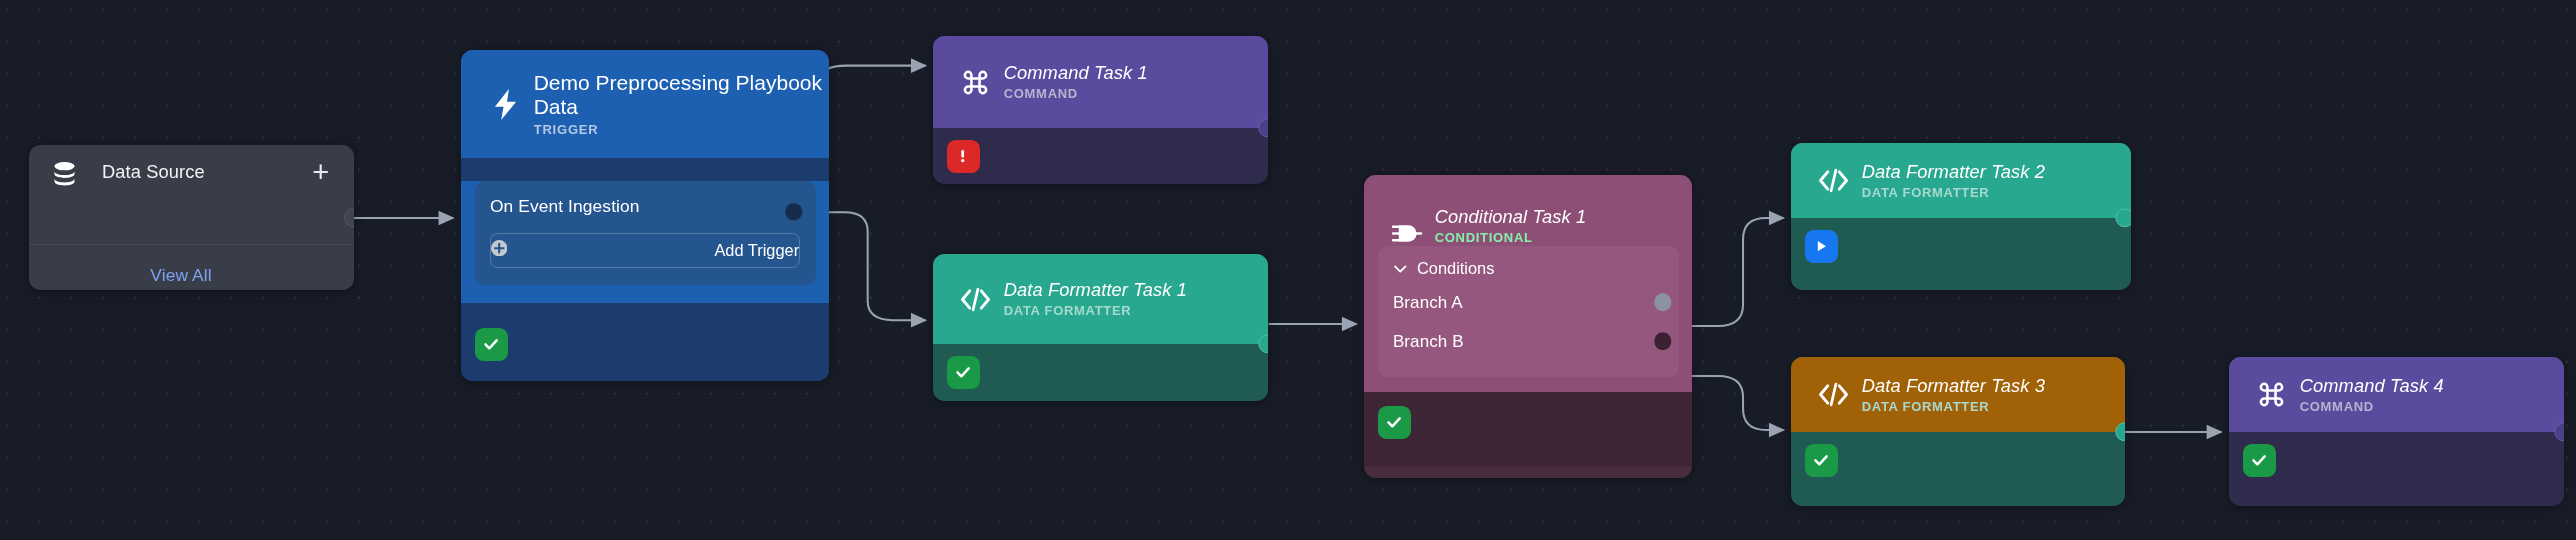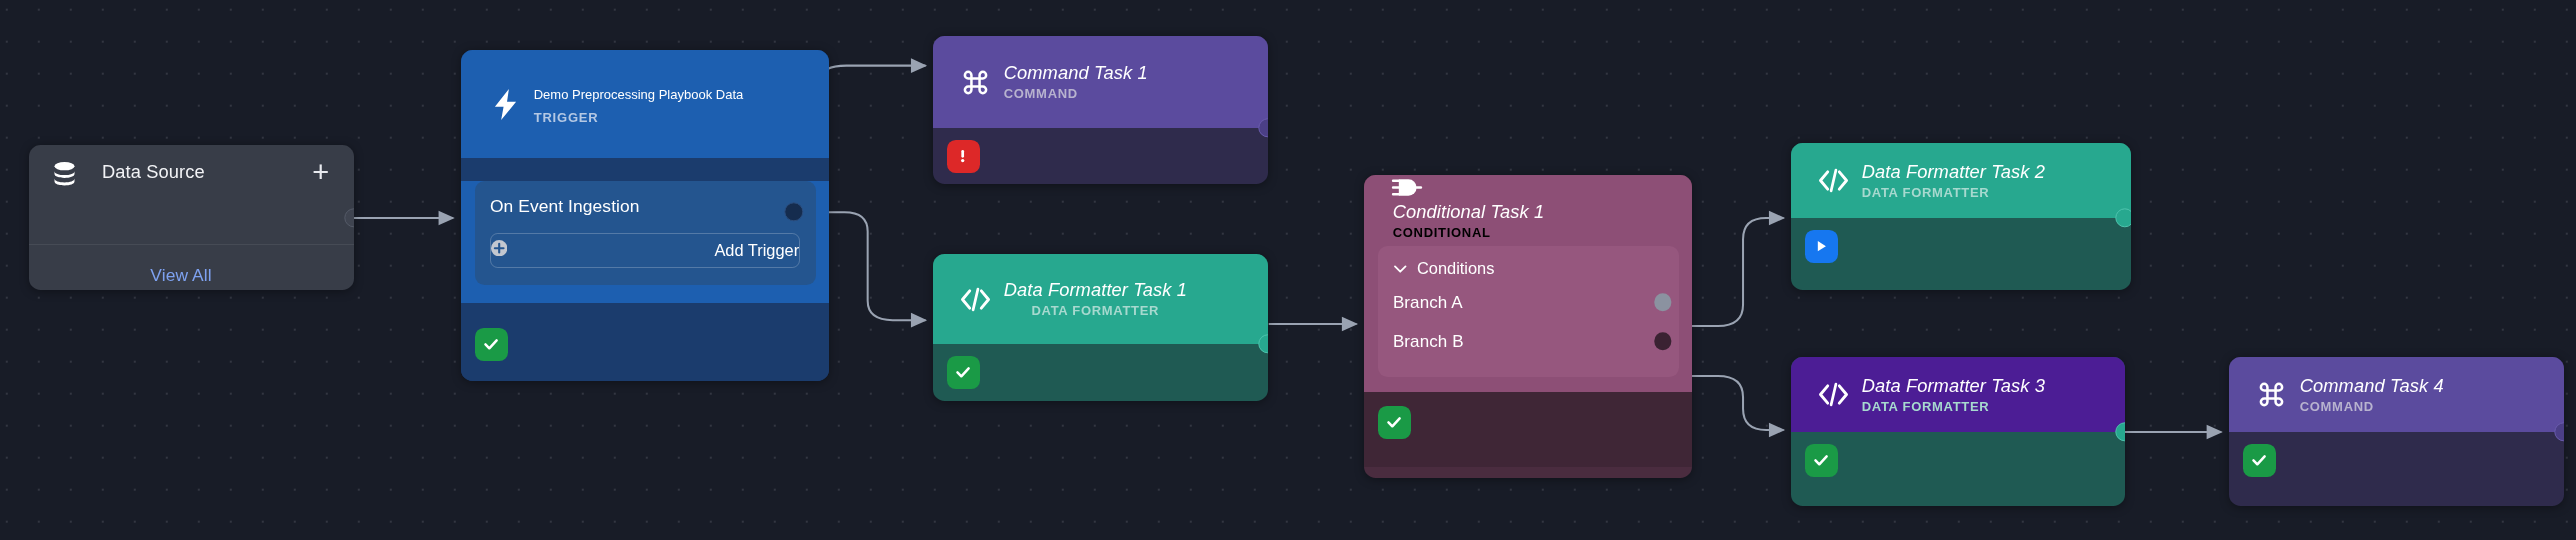--- a/index.html
+++ b/index.html
@@ -98,37 +98,37 @@
     padding-right:21px; box-sizing:border-box;
   }
   #datasource .ds-link { color:#7ea2f1; font-size:17.4px; cursor:pointer; letter-spacing:0.1px; }
 
   
   #trigger { left:461px; top:50px; width:368px; height:331px; background:#1b3c6d; }
   #trigger .tr-head {
     height:108px; background:#1d5fb0; display:flex; align-items:center;
     padding-left:23px; box-sizing:border-box;
   }
-  #trigger .tr-title { font-size:13px; line-height:24px; color:#fff; }
+  #trigger .tr-title { font-size:21px; line-height:24px; color:#fff; }
   #trigger .tr-sub { font-size:13px; font-weight:700; letter-spacing:0.8px; color:#b4c8e4; margin-top:2.9px;}
   #trigger .tr-mid { background:#1d5fb0; padding:0 0 17.4px 0;margin-top:23px; }
   #trigger .tr-panel {
     margin:0 13.5px; background:#24558f; border-radius:9.6px; padding:15.4px 15.4px 17.4px 15.4px;
   }
   #trigger .tr-evt { color:#fff; font-size:17.4px; letter-spacing:0.1px; }
   #trigger .tr-btn {
     margin-top:15.4px; height:33px; border:1px solid rgba(255,255,255,0.22);
     border-radius:7.7px; display:flex; align-items:center; justify-content:space-between;
     color:#ffffff; font-size:16.4px; gap:8.7px; cursor:pointer;
   }
   #trigger .tr-foot { height:82px; background:#1b3c6d; position:relative; }
 
   
   #cond { left:1364px; top:175px; width:328px; height:303px; background:#4a2c3f; }
-  #cond .cd-head { height:71px; background:#8d4f76; display:flex; align-items:flex-start; padding-left:21px; box-sizing:border-box;flex-direction:column;}
+  #cond .cd-head { height:71px; background:#8d4f76; display:flex; align-items:flex-end; padding-left:21px; box-sizing:border-box;}
   #cond .cd-mid { background:#8d4f76; padding-bottom:15.4px; }
   #cond .cd-panel { margin:0 13.5px; background:#96577e; border-radius:9.6px; padding:12.5px 0 15.4px 0; }
   #cond .cd-condrow { display:flex; align-items:center; gap:9.6px; color:#ffffff; font-size:16.4px; padding:0 15.4px 5.8px 15.4px;}
   #cond .cd-branch {
     position:relative; height:39px; display:flex; align-items:center;
     padding:0 15.4px; color:#fff; font-size:17px; letter-spacing:0.1px;
   }
   #cond .cd-foot { height:75px; background:#3f2636; position:relative;}
 </style>
 </head>
@@ -240,21 +240,21 @@
 
   <div class="node" style="left:933px; top:254px; width:335px; height:147px; background:#1f5a53;">
     <div class="node-head" style="height:90px; background:#27a88f; padding-left:21px;">
       <span class="node-ico" style="width:42px;">
         <svg width="33" height="27" viewBox="0 0 34 28">
           <path d="M11,5 L3.5,14 L11,23" fill="none" stroke="#fff" stroke-width="3" stroke-linecap="round" stroke-linejoin="round"></path>
           <path d="M23,5 L30.5,14 L23,23" fill="none" stroke="#fff" stroke-width="3" stroke-linecap="round" stroke-linejoin="round"></path>
           <path d="M19.5,3.2 L14.5,24.8" fill="none" stroke="#fff" stroke-width="2.8" stroke-linecap="round"></path>
         </svg>
       </span>
-      <span class="node-txt" style="margin-left:7.7px;text-align:center;">
+      <span class="node-txt" style="margin-left:7.7px;">
         <span class="node-title">Data Formatter Task 1</span>
         <span class="node-sub" style="color:#a7d9cf;">DATA FORMATTER</span>
       </span>
     </div>
     <div class="node-body" style="height:57px;">
       <div class="badge badge-ok" style="left:13.5px; top:11.6px;">
         <svg width="18.3" height="18.3" viewBox="0 0 19 19">
             <path d="M3.6,9.8 L7.6,13.8 L15.2,5.6" stroke="#fff" stroke-width="2.6" fill="none" stroke-linecap="round" stroke-linejoin="round"></path>
           </svg>
       </div>
@@ -266,21 +266,21 @@
     <div class="cd-head">
       <span class="node-ico" style="width:42px;">
         <svg width="33" height="25" viewBox="0 0 34 26">
           <path d="M3,6 L9,6 M3,13 L9,13 M3,20 L9,20" stroke="#fff" stroke-width="2.5" stroke-linecap="round"></path>
           <path d="M9,4.5 L19,4.5 A8.5,8.5 0 0 1 19,21.5 L9,21.5 Z" fill="#fff"></path>
           <path d="M27.5,13 L32,13" stroke="#fff" stroke-width="2.5" stroke-linecap="round"></path>
         </svg>
       </span>
       <span class="node-txt" style="margin-left:7.7px;">
         <span class="node-title">Conditional Task 1</span>
-        <span class="node-sub" style="color:#000000;">CONDITIONAL</span>
+        <span class="node-sub" style="color:#86efac;">CONDITIONAL</span>
       </span>
     </div>
     <div class="cd-mid">
       <div class="cd-panel">
         <div class="cd-condrow">
           <span>
             <svg width="14.5" height="9.6" viewBox="0 0 15 10">
                 <path d="M2,2.5 L7.5,8 L13,2.5" fill="none" stroke="#fff" stroke-width="1.9" stroke-linecap="round" stroke-linejoin="round"></path>
               </svg>
           </span>
@@ -323,21 +323,21 @@
       <div class="badge badge-run" style="left:13.5px; top:11.6px;">
         <svg width="16.4" height="16.4" viewBox="0 0 17 17">
             <path d="M5,3.2 L13.4,8.5 L5,13.8 Z" fill="#fff"></path>
           </svg>
       </div>
     </div>
     <div class="port" style="left:334px; top:75px; background:#27a88f; border:1px solid #4fc4ae;"></div>
   </div>
 
   <div class="node" style="left:1791px; top:357px; width:334px; height:149px; background:#1f5a53;">
-    <div class="node-head" style="height:75px; background:#4c1d95; padding-left:21px;">
+    <div class="node-head" style="height:75px; background:#a16207; padding-left:21px;">
       <span class="node-ico" style="width:42px;">
         <svg width="33" height="27" viewBox="0 0 34 28">
           <path d="M11,5 L3.5,14 L11,23" fill="none" stroke="#fff" stroke-width="3" stroke-linecap="round" stroke-linejoin="round"></path>
           <path d="M23,5 L30.5,14 L23,23" fill="none" stroke="#fff" stroke-width="3" stroke-linecap="round" stroke-linejoin="round"></path>
           <path d="M19.5,3.2 L14.5,24.8" fill="none" stroke="#fff" stroke-width="2.8" stroke-linecap="round"></path>
         </svg>
       </span>
       <span class="node-txt" style="margin-left:7.7px;">
         <span class="node-title">Data Formatter Task 3</span>
         <span class="node-sub" style="color:#a7d9cf;">DATA FORMATTER</span>

